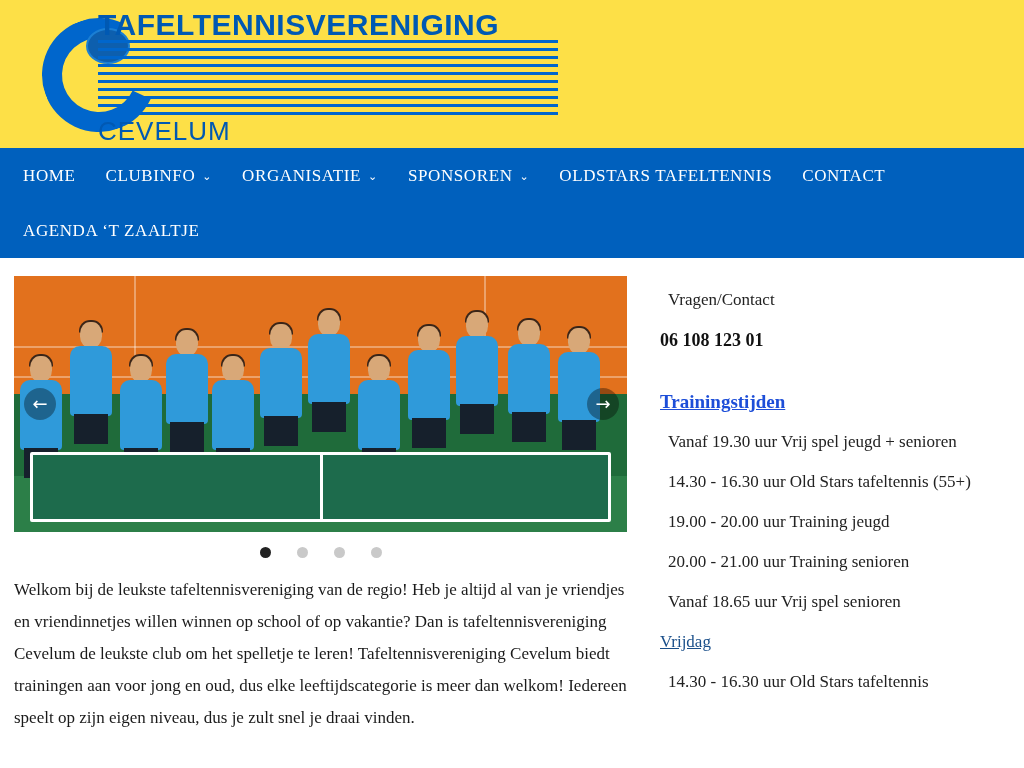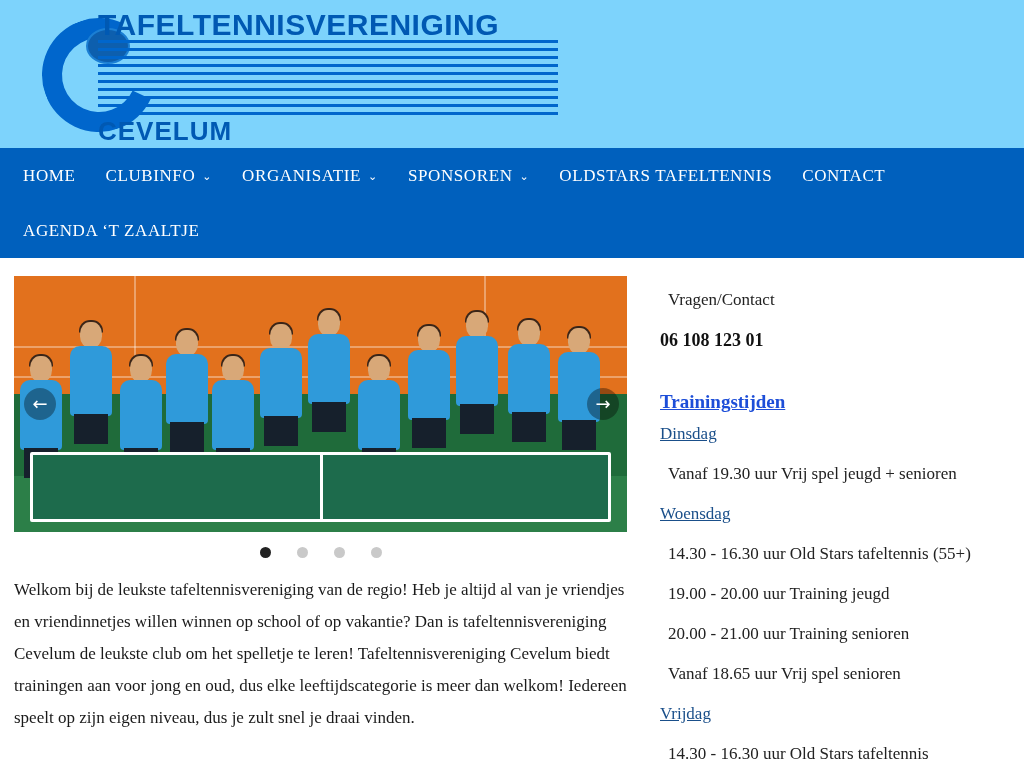--- a/index.html
+++ b/index.html
@@ -8,21 +8,21 @@
     width: 1024px; height: 768px;
     overflow: hidden;
     background: #ffffff;
     font-family: "Liberation Serif", serif;
   }
 
   
   .header {
     position: relative;
     height: 148px;
-    background: #7dd3fc;
+    background: #fde047;
     overflow: hidden;
   }
   .logo-wrap {
     position: absolute;
     left: 38px; top: 4px;
     width: 530px; height: 140px;
   }
   .logo-title {
     position: absolute;
     left: 60px; top: 4px;
@@ -30,21 +30,21 @@
     font-weight: bold;
     font-size: 30px;
     letter-spacing: 0.5px;
     color: #0059b3;
     white-space: nowrap;
   }
   .logo-sub {
     position: absolute;
     left: 60px; top: 112px;
     font-family: "Liberation Sans", sans-serif;
-    font-weight: bold;
+    font-weight: normal;
     font-size: 26px;
     letter-spacing: 1px;
     color: #0059b3;
     white-space: nowrap;
   }
   
   .logo-c {
     position: absolute;
     left: 4px; top: 14px;
     width: 114px; height: 114px;
@@ -421,24 +421,22 @@
 
     <p class="intro">Welkom bij de leukste tafeltennisvereniging van de regio! Heb je altijd al van je vriendjes en vriendinnetjes willen winnen op school of op vakantie? Dan is tafeltennisvereniging Cevelum de leukste club om het spelletje te leren! Tafeltennisvereniging Cevelum biedt trainingen aan voor jong en oud, dus elke leeftijdscategorie is meer dan welkom! Iedereen speelt op zijn eigen niveau, dus je zult snel je draai vinden.</p>
   </div>
 
   <div class="side-col">
     <div class="side-line">Vragen/Contact</div>
     <div class="side-phone">06 108 123 01</div>
 
     <div class="side-head">Trainingstijden</div>
 
-    <div class="side-day">Dinsdag</div>
     <div class="side-line">Vanaf   19.30 uur Vrij spel jeugd + senioren</div>
 
-    <div class="side-day">Woensdag</div>
     <div class="side-line">14.30 - 16.30 uur Old Stars tafeltennis (55+)</div>
     <div class="side-line">19.00 - 20.00 uur Training jeugd</div>
     <div class="side-line">20.00 - 21.00 uur Training senioren</div>
     <div class="side-line">Vanaf   18.65 uur Vrij spel senioren</div>
 
     <div class="side-day">Vrijdag</div>
     <div class="side-line">14.30 - 16.30 uur Old Stars tafeltennis</div>
   </div>
 </div>
 

